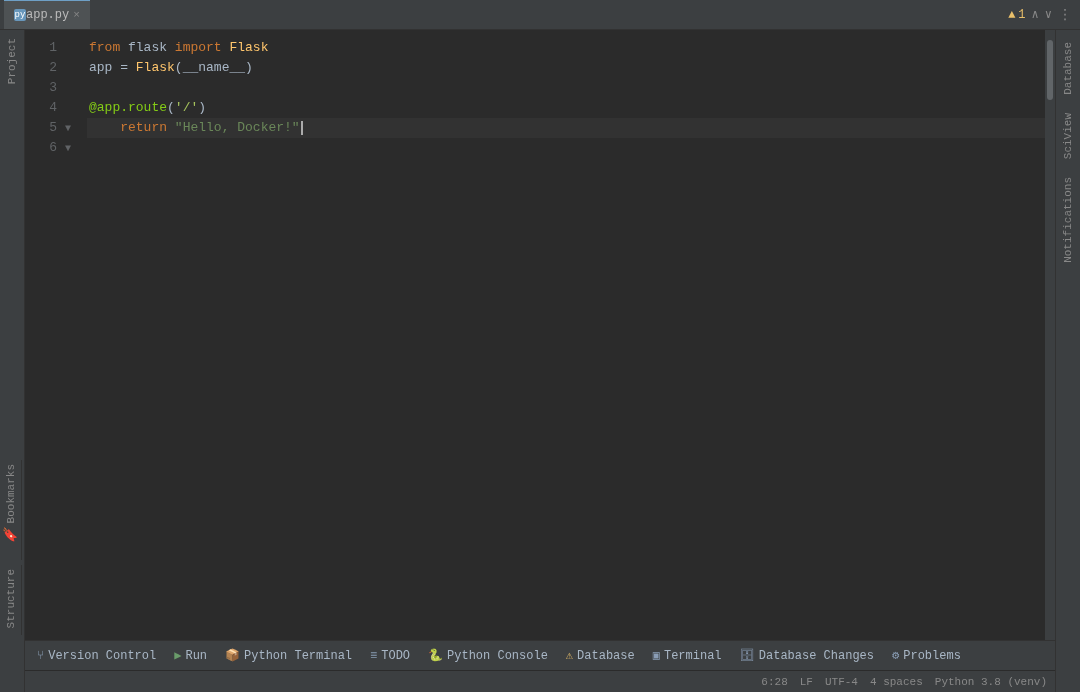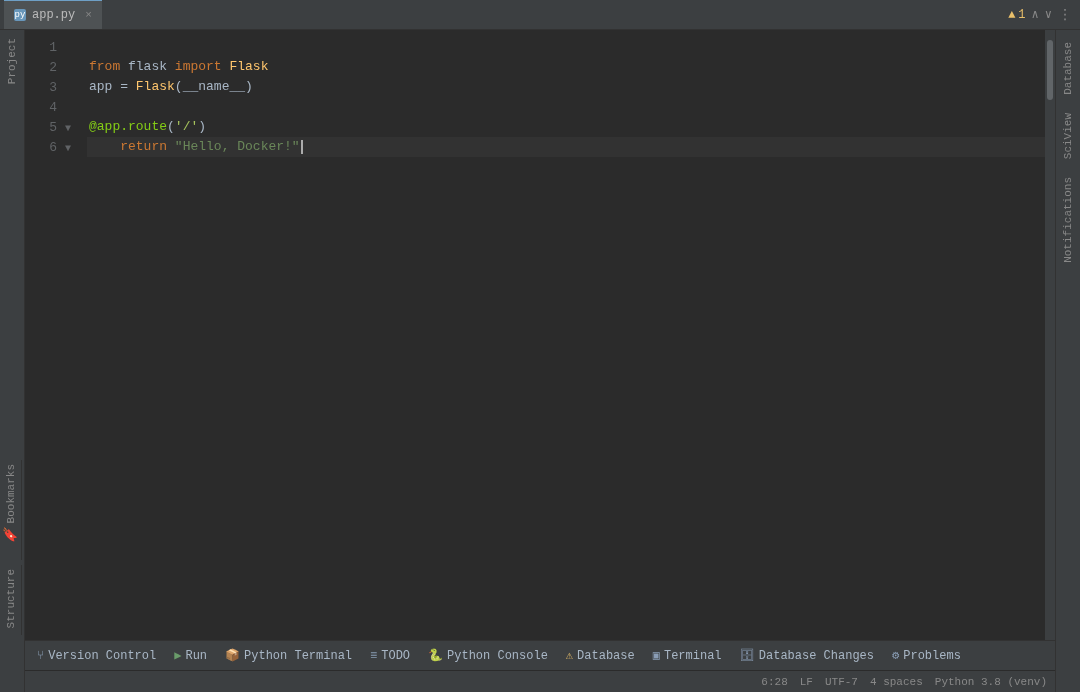--- a/index.html
+++ b/index.html
@@ -27,21 +27,20 @@
     }
     .tab {
       display: flex;
       align-items: center;
       background: #4e5254;
       border-top: 1px solid #6e9fc5;
       height: 100%;
       padding: 0 10px;
       font-size: 12px;
       color: #bbbbbb;
-      gap: 6px;
       cursor: pointer;
     }
     .tab .tab-icon {
       width: 12px;
       height: 12px;
       background: #6897bb;
       border-radius: 2px;
       display: inline-block;
       font-size: 9px;
       color: white;
@@ -150,21 +149,20 @@
       height: 20px;
     }
 
     .code-content {
       flex: 1;
       padding: 8px 0 0 4px;
       overflow: auto;
       line-height: 20px;
       font-size: 13px;
       position: relative;
-      margin-top: 19px;
     }
 
     .code-line {
       height: 20px;
       display: flex;
       align-items: center;
       white-space: pre;
       padding-left: 2px;
     }
 
@@ -371,21 +369,21 @@
       </div>
       <div class="toolbar-item">
         <span class="toolbar-icon">⚙</span>
         <span>Problems</span>
       </div>
     </div>
 
     <div class="status-bar">
       <span class="status-item">6:28</span>
       <span class="status-item">LF</span>
-      <span class="status-item">UTF-7</span>
+      <span class="status-item">UTF-4</span>
       <span class="status-item">4 spaces</span>
       <span class="status-item">Python 3.8 (venv)</span>
     </div>
   </div>
 
   <div class="right-sidebar">
     <div class="right-sidebar-item">Database</div>
     <div class="right-sidebar-item">SciView</div>
     <div class="right-sidebar-item">Notifications</div>
   </div>

